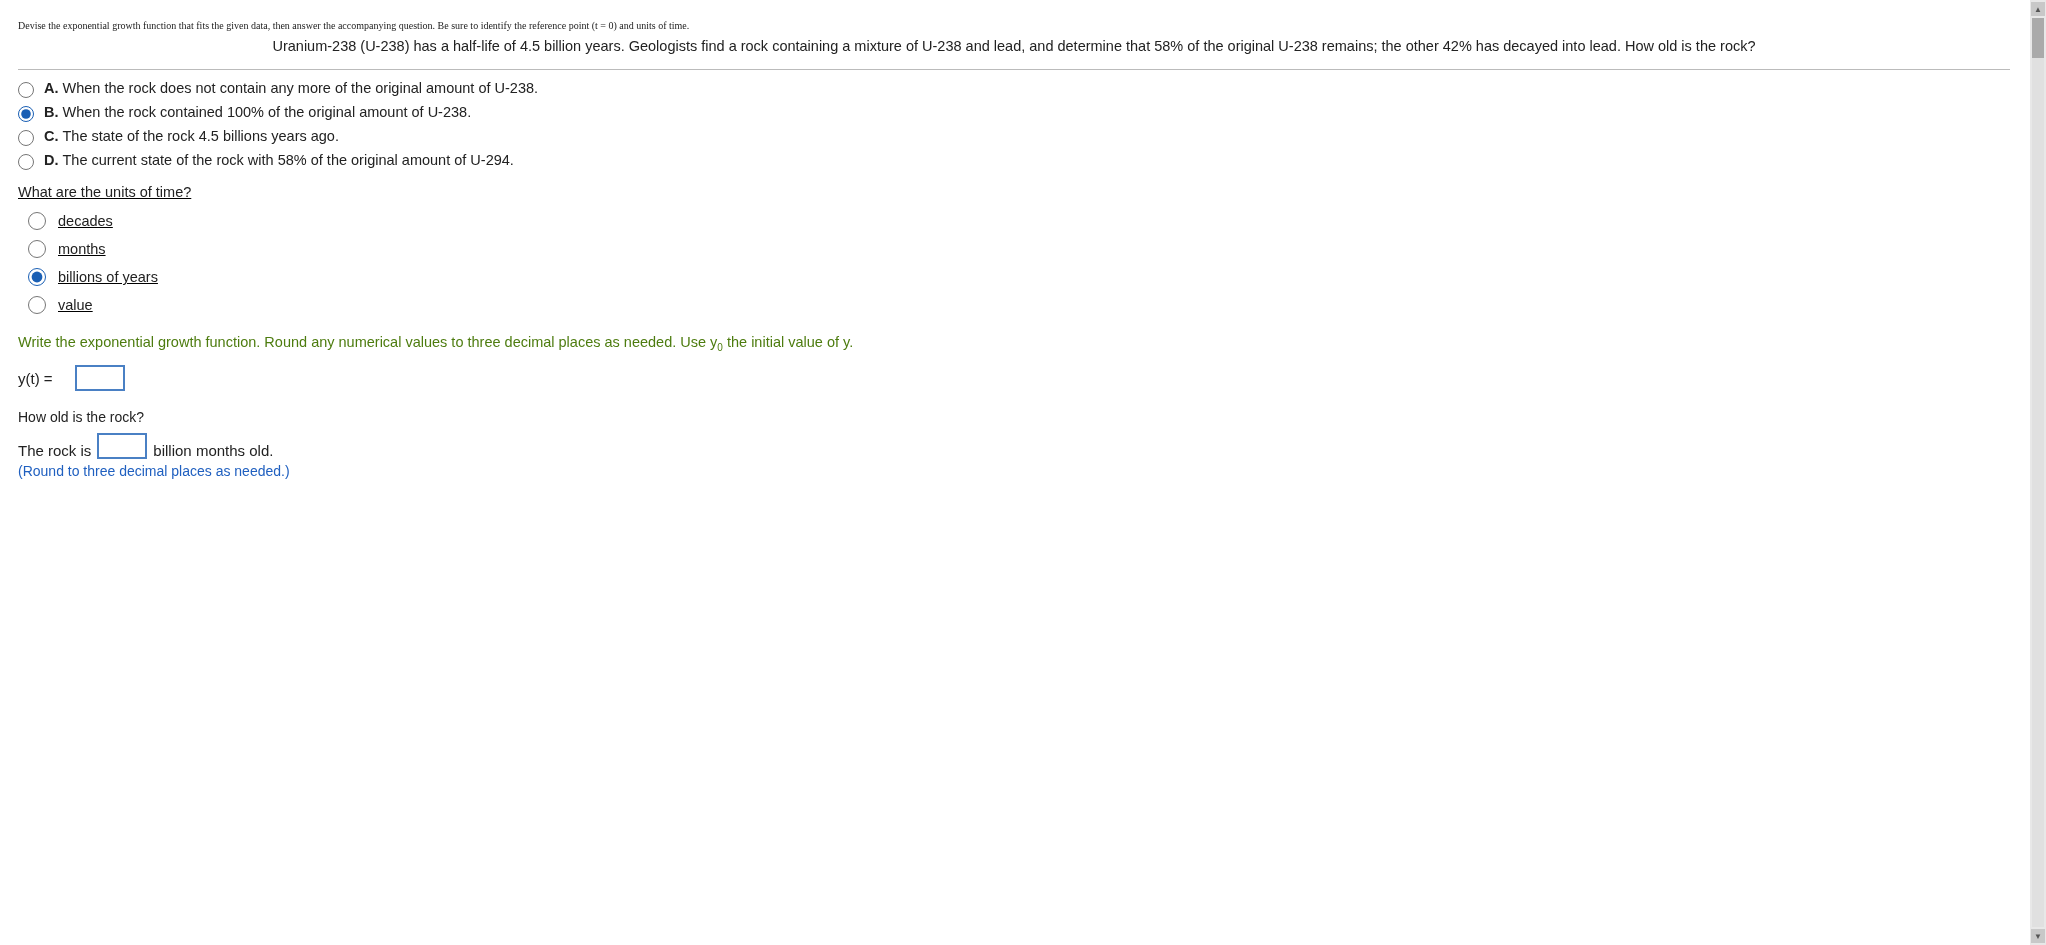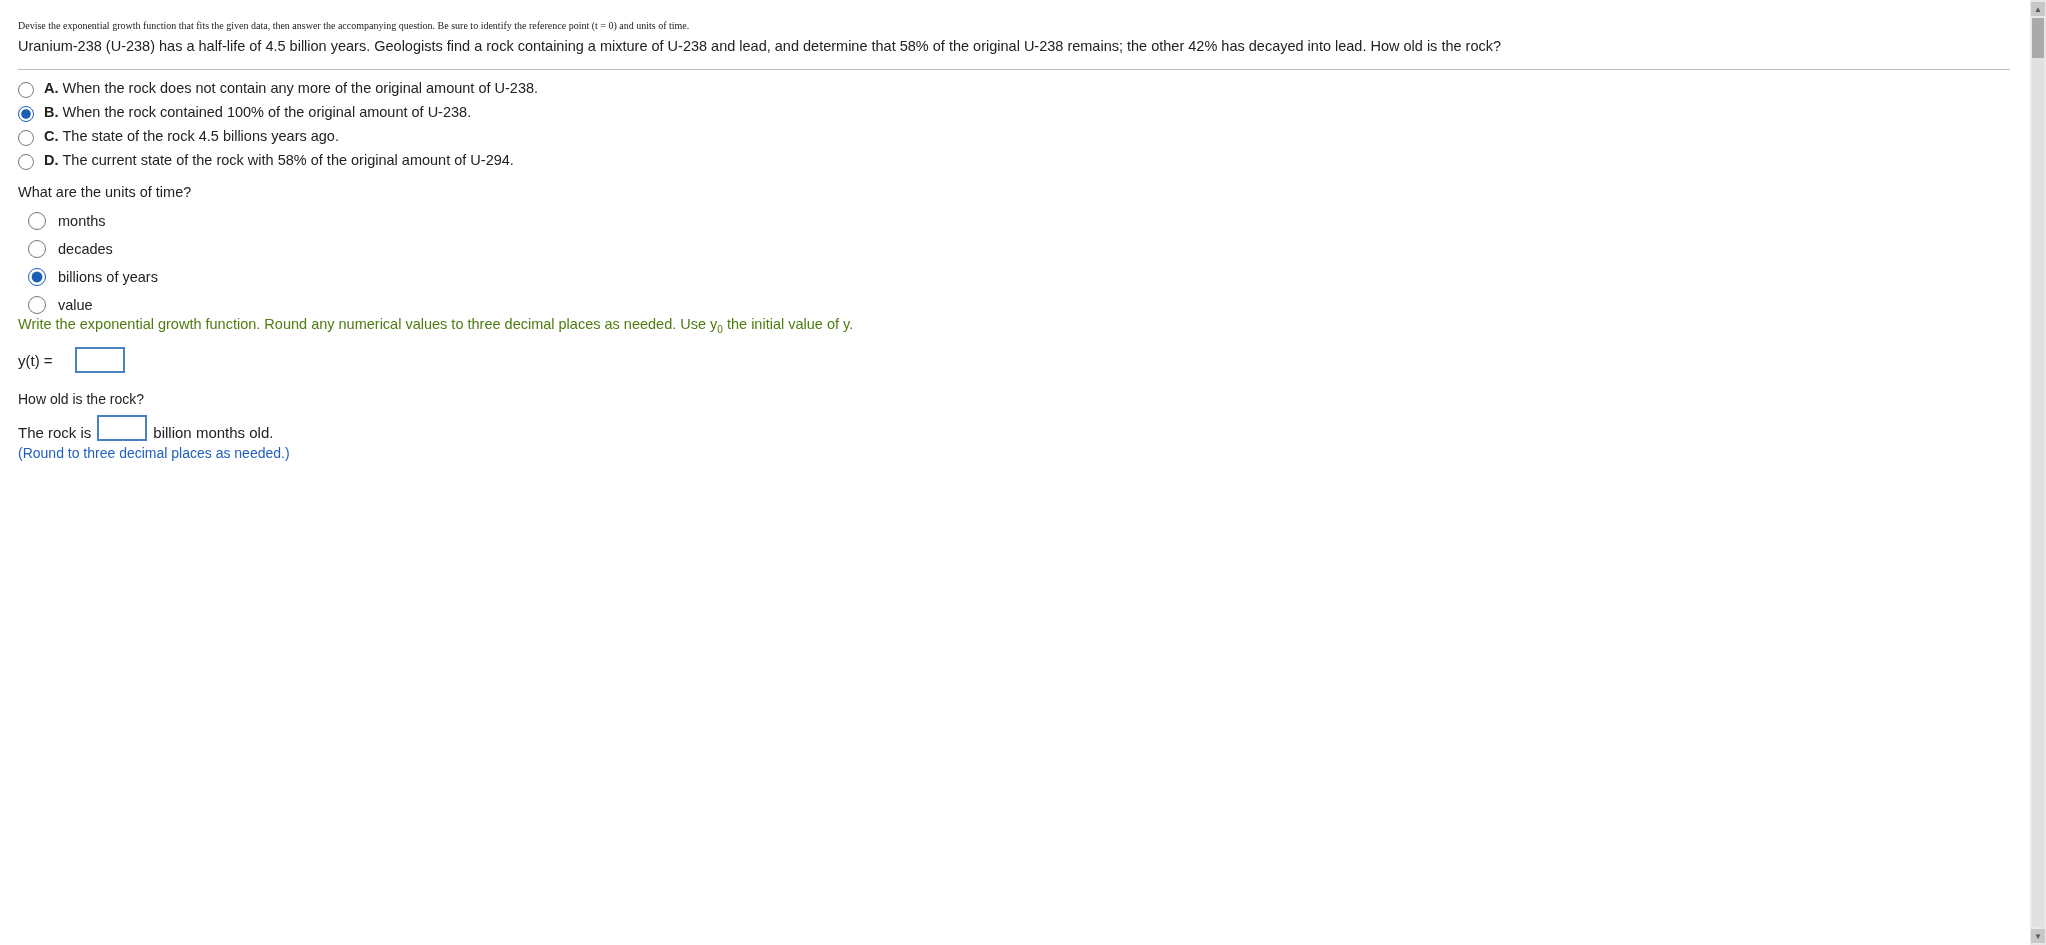--- a/index.html
+++ b/index.html
@@ -79,20 +79,21 @@
       color: #222;
       margin-bottom: 2px;
       font-family: Liberation Serif, serif;
     }
 
     .problem-text {
       font-size: 14.5px;
       line-height: 1.55;
       color: #222;
       margin-bottom: 12px;
+      text-align: center;
     }
 
     .divider {
       border: none;
       border-top: 1px solid #bbb;
       margin: 6px 0 10px 0;
     }
 
     .question-section {
       margin-bottom: 14px;
@@ -114,20 +115,22 @@
       cursor: pointer;
       accent-color: #1a5fb4;
     }
 
     .option-letter {
       font-weight: bold;
       margin-right: 4px;
     }
 
     .units-section {
+      margin-bottom: 18px;
+      text-decoration: underline;
     }
 
     .units-label {
       font-size: 14.5px;
       color: #222;
       margin-bottom: 12px;
     }
 
     .units-options {
       display: flex;
@@ -245,25 +248,25 @@
         <span class="option-letter">D.</span>
         <span>The current state of the rock with 58% of the original amount of U-294.</span>
       </div>
     </div>
 
     <div class="units-section">
       <p class="units-label">What are the units of time?</p>
       <div class="units-options">
         <div class="units-option">
           <input type="radio" name="units" style="">
-          <span>months</span>
+          <span>decades</span>
         </div>
         <div class="units-option">
           <input type="radio" name="units" style="">
-          <span>decades</span>
+          <span>months</span>
         </div>
         <div class="units-option">
           <input type="radio" name="units" checked="" style="">
           <span>billions of years</span>
         </div>
         <div class="units-option">
           <input type="radio" name="units" style="">
           <span>value</span>
         </div>
       </div>

